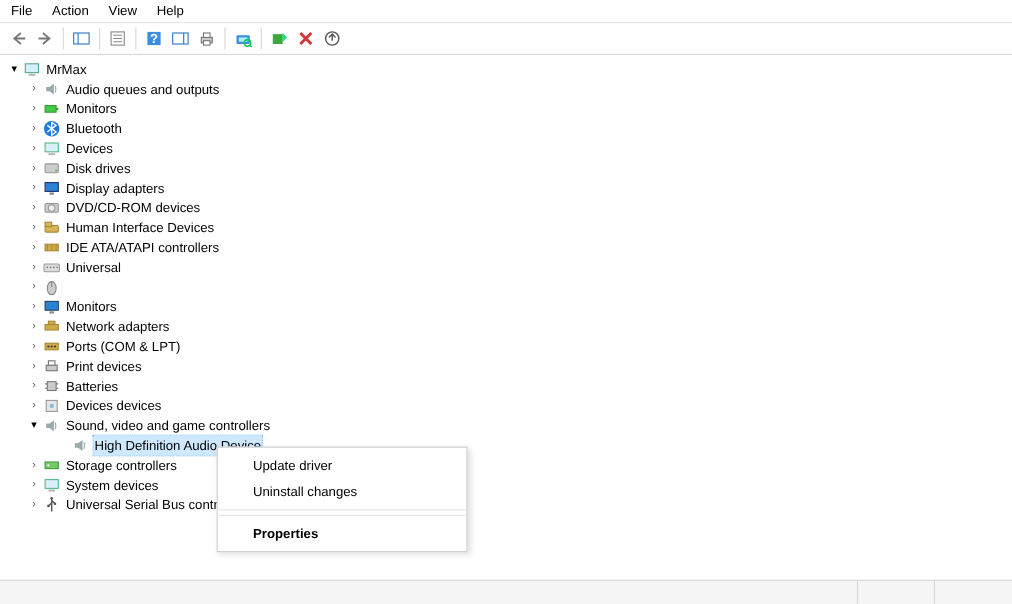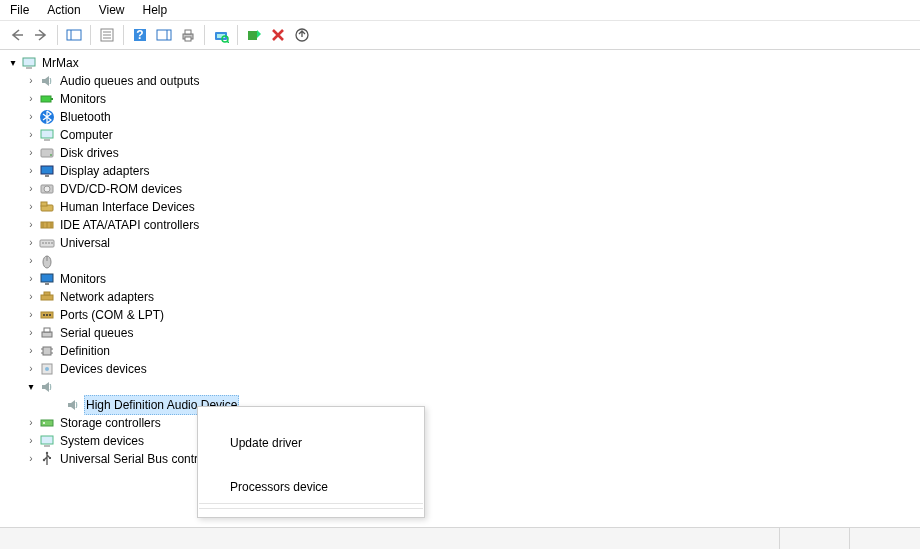--- a/index.html
+++ b/index.html
@@ -18,21 +18,21 @@
 .twisty { width: 14px; text-align: center; color: #606060; font-size: 10px; cursor: default; }
 .twisty.open { color: #000; }
 .nicon { width: 16px; height: 16px; margin: 0 3px 0 1px; }
 .label { padding: 0 2px; }
 .selected { background: #cde8ff; border: 1px dotted #7ab5e6; padding: 0 1px; border-radius: 1px; }
 .d0 { padding-left: 4px; }
 .d1 { padding-left: 22px; }
 .d2 { padding-left: 48px; align-items: center; }
 
 .context-menu { position: absolute; left: 197px; top: 406px; width: 228px; background: #fff; border: 1px solid #ccc; box-shadow: 2px 2px 6px rgba(0,0,0,0.15); padding: 4px 0; z-index: 10; }
-.cmitem { padding: 5px 12px 5px 32px; cursor: default; margin-top: 20px; }
+.cmitem { padding: 5px 12px 5px 32px; cursor: default; }
 .cmsep { height: 1px; background: #e3e3e3; margin: 4px 1px; }
 .cmitem.bold { font-weight: 700; }
 
 .statusbar { position: absolute; bottom: 0; left: 0; right: 0; height: 22px; border-top: 1px solid #d6d6d6; background: #f5f5f5; display: flex; }
 .statusbar .cell { border-right: 1px solid #d6d6d6; height: 100%; }
 .statusbar .cell:nth-child(1){ flex:1; }
 .statusbar .cell:nth-child(2){ width:70px; }
 .statusbar .cell:nth-child(3){ width:70px; border-right:none; }
 </style>
 </head>
@@ -155,21 +155,21 @@
         <path d="M8 2v12l4-3-8-6m0 6 8-6-4-3" fill="none" stroke="#fff" stroke-width="1.2"></path>
       </svg>
       <span class="label">Bluetooth</span>
     </div>
   <div class="row d1">
       <span class="twisty">›</span>
       <svg class="nicon" viewBox="0 0 16 16">
         <rect x="2" y="3" width="12" height="8" fill="#d9eefb" stroke="#5b8"></rect>
         <rect x="5" y="12" width="6" height="2" fill="#bbb"></rect>
       </svg>
-      <span class="label">Computer</span>
+      <span class="label">Devices</span>
     </div>
   <div class="row d1">
       <span class="twisty">›</span>
       <svg class="nicon" viewBox="0 0 16 16">
         <rect x="2" y="4" width="12" height="8" rx="1" fill="#ccc" stroke="#999"></rect>
         <circle cx="12" cy="10" r="1" fill="#6a6"></circle>
       </svg>
       <span class="label">Disk drives</span>
     </div>
   <div class="row d1">
@@ -249,48 +249,49 @@
         <circle cx="11" cy="8" r="1" fill="#333"></circle>
       </svg>
       <span class="label">Ports (COM &amp; LPT)</span>
     </div>
   <div class="row d1">
       <span class="twisty">›</span>
       <svg class="nicon" viewBox="0 0 16 16">
         <rect x="3" y="7" width="10" height="5" fill="#ccc" stroke="#777"></rect>
         <rect x="5" y="3" width="6" height="4" fill="#fff" stroke="#777"></rect>
       </svg>
-      <span class="label">Serial queues</span>
+      <span class="label">Print devices</span>
     </div>
   <div class="row d1">
       <span class="twisty">›</span>
       <svg class="nicon" viewBox="0 0 16 16">
         <rect x="4" y="4" width="8" height="8" fill="#ccc" stroke="#777"></rect>
         <line x1="2" y1="6" x2="4" y2="6" stroke="#777"></line>
         <line x1="2" y1="10" x2="4" y2="10" stroke="#777"></line>
         <line x1="12" y1="6" x2="14" y2="6" stroke="#777"></line>
         <line x1="12" y1="10" x2="14" y2="10" stroke="#777"></line>
       </svg>
-      <span class="label">Definition</span>
+      <span class="label">Batteries</span>
     </div>
   <div class="row d1">
       <span class="twisty">›</span>
       <svg class="nicon" viewBox="0 0 16 16">
         <rect x="3" y="3" width="10" height="10" fill="#e6e6e6" stroke="#999"></rect>
         <circle cx="8" cy="8" r="2" fill="#8bd"></circle>
       </svg>
       <span class="label">Devices devices</span>
     </div>
 
   <div class="row d1">
     <span class="twisty open">▾</span>
     <svg class="nicon" viewBox="0 0 16 16">
         <path d="M3 6h3l4-3v10l-4-3H3z" fill="#9aa"></path>
         <path d="M11 5c1 1 1 5 0 6" fill="none" stroke="#8aa"></path>
       </svg>
+    <span class="label">Sound, video and game controllers</span>
   </div>
   <div class="row d2">
     <span class="twisty"></span>
     <svg class="nicon" viewBox="0 0 16 16">
         <path d="M3 6h3l4-3v10l-4-3H3z" fill="#9aa"></path>
         <path d="M11 5c1 1 1 5 0 6" fill="none" stroke="#8aa"></path>
       </svg>
     <span class="label selected">High Definition Audio Device</span>
   </div>
 
@@ -318,22 +319,23 @@
         <rect x="10" y="6" width="2" height="2" fill="#555"></rect>
         <circle cx="5" cy="9" r="1.2" fill="#555"></circle>
       </svg>
       <span class="label">Universal Serial Bus controllers</span>
     </div>
 
 </div>
 
 <div class="context-menu">
   <div class="cmitem">Update driver</div>
-  <div class="cmitem">Processors device</div>
+  <div class="cmitem">Uninstall changes</div>
   <div class="cmsep"></div>
   <div class="cmsep"></div>
+  <div class="cmitem bold">Properties</div>
 </div>
 
 <div class="statusbar">
   <div class="cell"></div>
   <div class="cell"></div>
   <div class="cell"></div>
 </div>
 
 </body></html>

